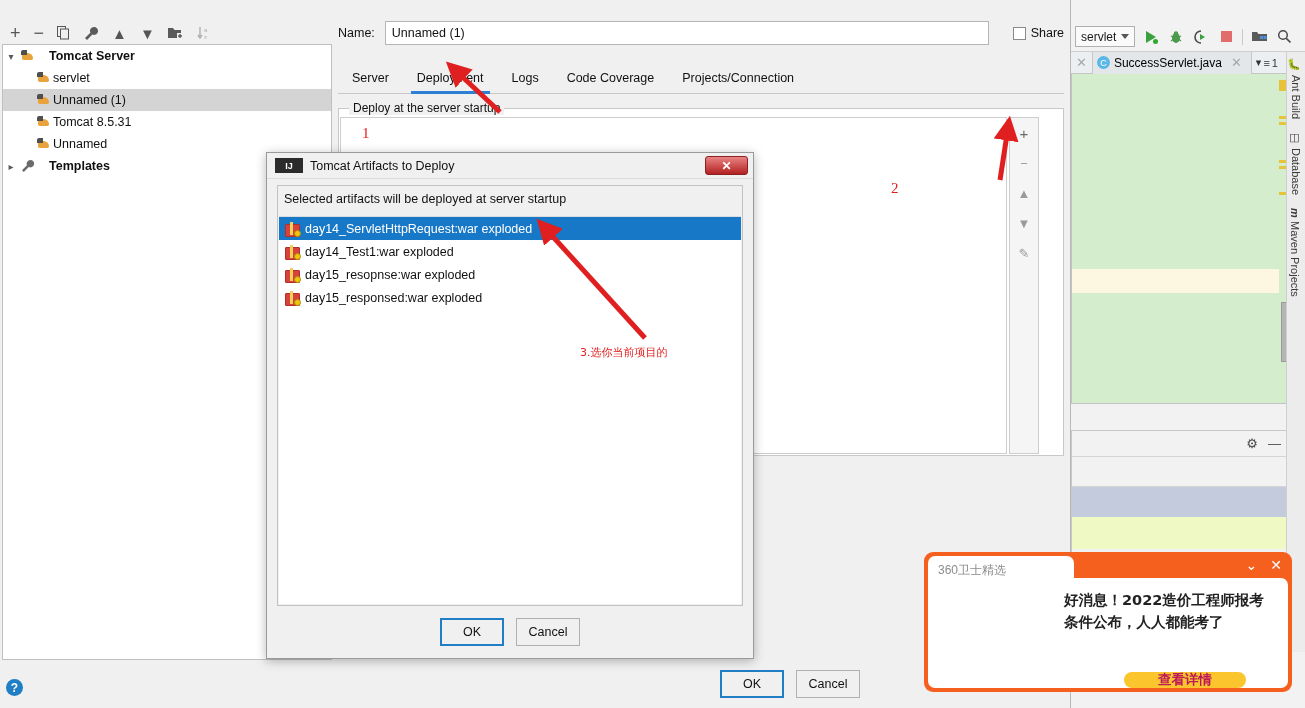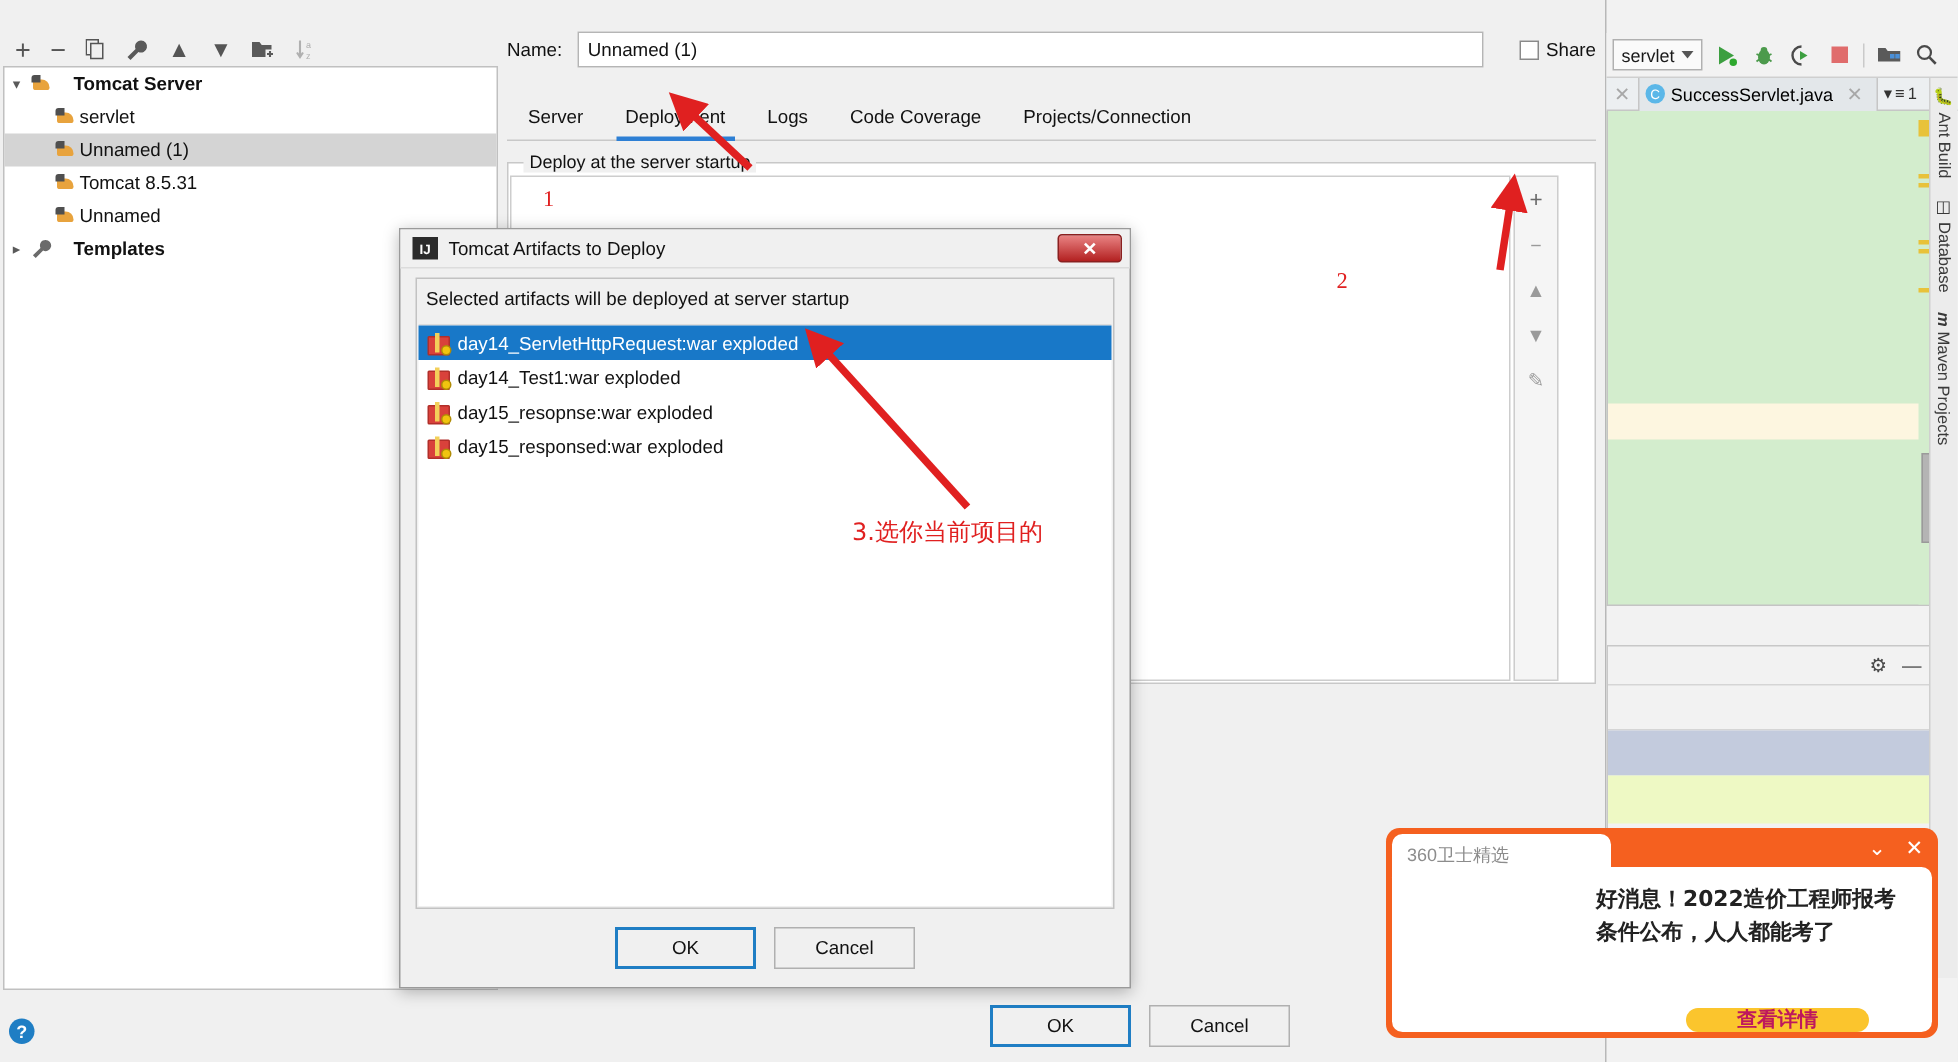--- a/index.html
+++ b/index.html
@@ -148,35 +148,35 @@
         width:18px;height:16px; }
 
   .bottombar { position:absolute;left:0;bottom:0;width:1070px;height:46px;background:#f0f0f0; }
   .helpq {
     position:absolute;left:6px;bottom:12px;width:17px;height:17px;border-radius:50%;
     background:#1f7ec4;color:#fff;font-size:12px;font-weight:bold;
     display:flex;align-items:center;justify-content:center;
   }
   .btn {
     border:1px solid #b0b0b0;background:#f0f0f0;font-size:12.5px;color:#111;
-    padding:5px 0;width:94px;text-align:center;font-family:"Liberation Sans",sans-serif;
+    padding:5px 0;width:64px;text-align:center;font-family:"Liberation Sans",sans-serif;
   }
   .btn.focus { border:2px solid #1f7ec4; }
 
   
   .childdlg {
     position:absolute;left:266px;top:152px;width:488px;height:507px;
     background:#f0f0f0;border:1px solid #9a9a9a;
     box-shadow:0 2px 10px rgba(0,0,0,.28);
   }
   .cd-title {
     height:26px;display:flex;align-items:center;gap:7px;padding-left:8px;
     background:#f0f0f0;border-bottom:1px solid #dcdcdc;font-size:12.5px;color:#111;
   }
-  .ij-ico { width:17px;height:15px;background:#2b2b2b;color:#fff;font-size:9px;
+  .ij-ico { width:28px;height:15px;background:#2b2b2b;color:#fff;font-size:9px;
             display:flex;align-items:center;justify-content:center;font-weight:bold; }
   .cd-close {
     position:absolute;right:5px;top:3px;width:43px;height:19px;
     background:linear-gradient(#e98383,#b32121);
     border:1px solid #8a2020;border-radius:3px;
     color:#fff;font-size:12px;font-weight:bold;
     display:flex;align-items:center;justify-content:center;
   }
   .cd-body { position:absolute;left:10px;top:32px;right:10px;bottom:52px;
              background:#f0f0f0;border:1px solid #c2c2c2; }
@@ -191,22 +191,22 @@
     background:#d9413b;border:1px solid #b12f2a;border-radius:1px; }
   .giftico:after { content:"";position:absolute;left:5px;top:0;width:3px;height:13px;
     background:#f3d05a; }
   .gbadge { position:absolute;right:-2px;bottom:-2px;width:7px;height:7px;border-radius:50%;
             background:#f1c40f;border:1px solid #b08c06;z-index:2; }
   .cd-foot { position:absolute;left:0;right:0;bottom:12px;display:flex;
              justify-content:center;gap:12px; }
 
   
   .anno { position:absolute;color:#e02020;font-size:15px;font-family:"Liberation Serif",serif; }
-  .annocn { position:absolute;color:#e02020;font-size:16px;
-            font-family:"DejaVu Sans",sans-serif; white-space:nowrap; }
+  .annocn { position:absolute;color:#e02020;font-size:11px;
+            font-family:"DejaVu Sans",sans-serif; white-space:nowrap;margin-left:12px; }
   svg.arrowlayer { position:absolute;left:0;top:0;width:1305px;height:708px;
                    pointer-events:none; }
 
   
   .ad {
     position:absolute;left:924px;top:552px;width:368px;height:140px;
     background:#f5601f;border-radius:9px;padding:4px;
   }
   .ad-inner { position:absolute;left:4px;top:26px;right:4px;bottom:4px;
               background:#fff;border-radius:7px; }

